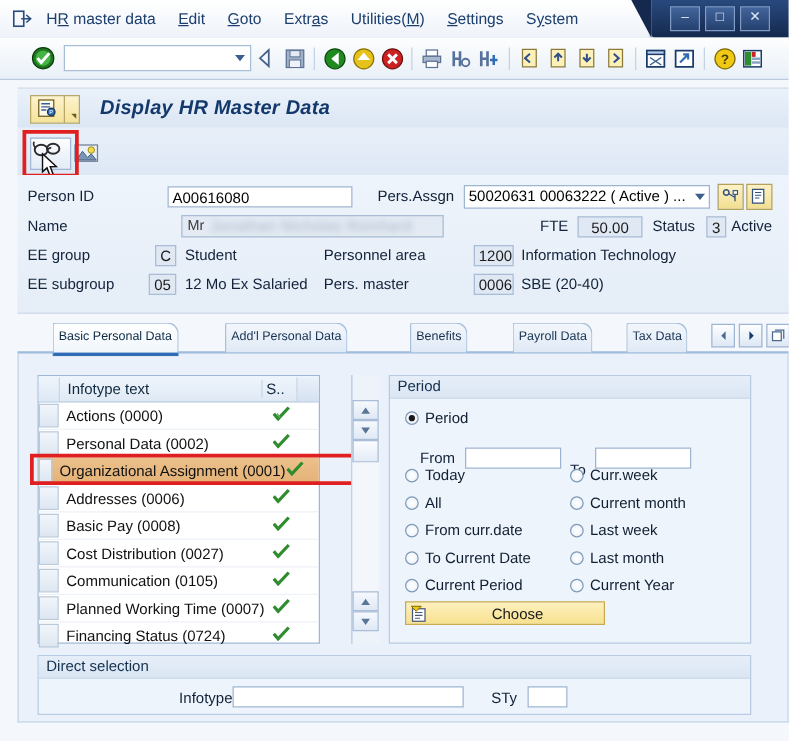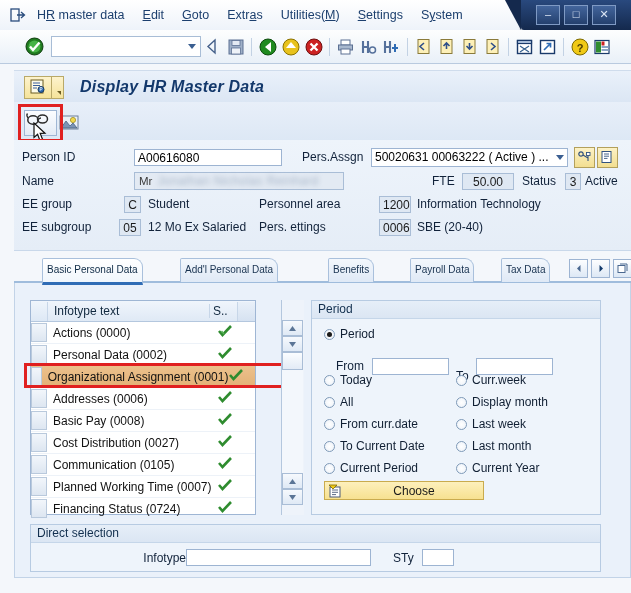--- a/index.html
+++ b/index.html
@@ -414,21 +414,21 @@
       <span class="ybtn" style="position:absolute;left:583px;">
         <svg width="15" height="14" viewBox="0 0 15 14">
           <rect x="2" y="1.5" width="9" height="11" fill="#fff" stroke="#31527f"></rect>
           <path d="M4 4 H9 M4 6.2 H9 M4 8.4 H7.5" stroke="#31527f" stroke-width=".9"></path>
         </svg>
       </span>
     </div>
 
     <div class="row" style="top:30px;">
       <span class="lbl" style="position:absolute;left:8px;">Name</span>
-      <span class="nameblur" style="position:absolute;left:120px;width:210px;">
+      <span class="nameblur" style="position:absolute;left:131px;width:210px;">
         <span style="font-size:11.5px;color:#3b3b3b;">Mr</span>
         <span class="blurtext">Jonathan Nicholas Reinhard</span>
       </span>
       <span class="lbl" style="position:absolute;left:418px;">FTE</span>
       <span class="ro" style="position:absolute;left:448px;width:52px;">50.00</span>
       <span class="lbl" style="position:absolute;left:508px;">Status</span>
       <span class="ro" style="position:absolute;left:551px;width:16px;">3</span>
       <span class="lbl" style="position:absolute;left:571px;">Active</span>
     </div>
 
@@ -438,21 +438,21 @@
       <span class="lbl" style="position:absolute;left:134px;">Student</span>
       <span class="lbl" style="position:absolute;left:245px;">Personnel area</span>
       <span class="ro" style="position:absolute;left:365px;width:32px;">1200</span>
       <span class="lbl" style="position:absolute;left:403px;">Information Technology</span>
     </div>
 
     <div class="row" style="top:76px;">
       <span class="lbl" style="position:absolute;left:8px;">EE subgroup</span>
       <span class="ro" style="position:absolute;left:105px;width:22px;">05</span>
       <span class="lbl" style="position:absolute;left:134px;">12 Mo Ex Salaried</span>
-      <span class="lbl" style="position:absolute;left:245px;">Pers. ettings</span>
+      <span class="lbl" style="position:absolute;left:245px;">Pers. master</span>
       <span class="ro" style="position:absolute;left:365px;width:32px;">0006</span>
       <span class="lbl" style="position:absolute;left:403px;">SBE (20-40)</span>
     </div>
   </div>
 
   <div class="tabline"></div>
   <div class="tabstrip">
     <div class="tab active" style="left:14px;">Basic Personal Data</div>
     <div class="tab" style="left:152px;">Add'l Personal Data</div>
     <div class="tab" style="left:300px;">Benefits</div>
@@ -643,21 +643,21 @@
       <span class="radio"></span>
       <span>Current Period</span>
     </div>
 
     <div style="position:absolute;left:144px;top:72px;" class="rad">
       <span class="radio"></span>
       <span>Curr.week</span>
     </div>
     <div style="position:absolute;left:144px;top:94px;" class="rad">
       <span class="radio"></span>
-      <span>Display month</span>
+      <span>Current month</span>
     </div>
     <div style="position:absolute;left:144px;top:116px;" class="rad">
       <span class="radio"></span>
       <span>Last week</span>
     </div>
     <div style="position:absolute;left:144px;top:138px;" class="rad">
       <span class="radio"></span>
       <span>Last month</span>
     </div>
     <div style="position:absolute;left:144px;top:160px;" class="rad">

